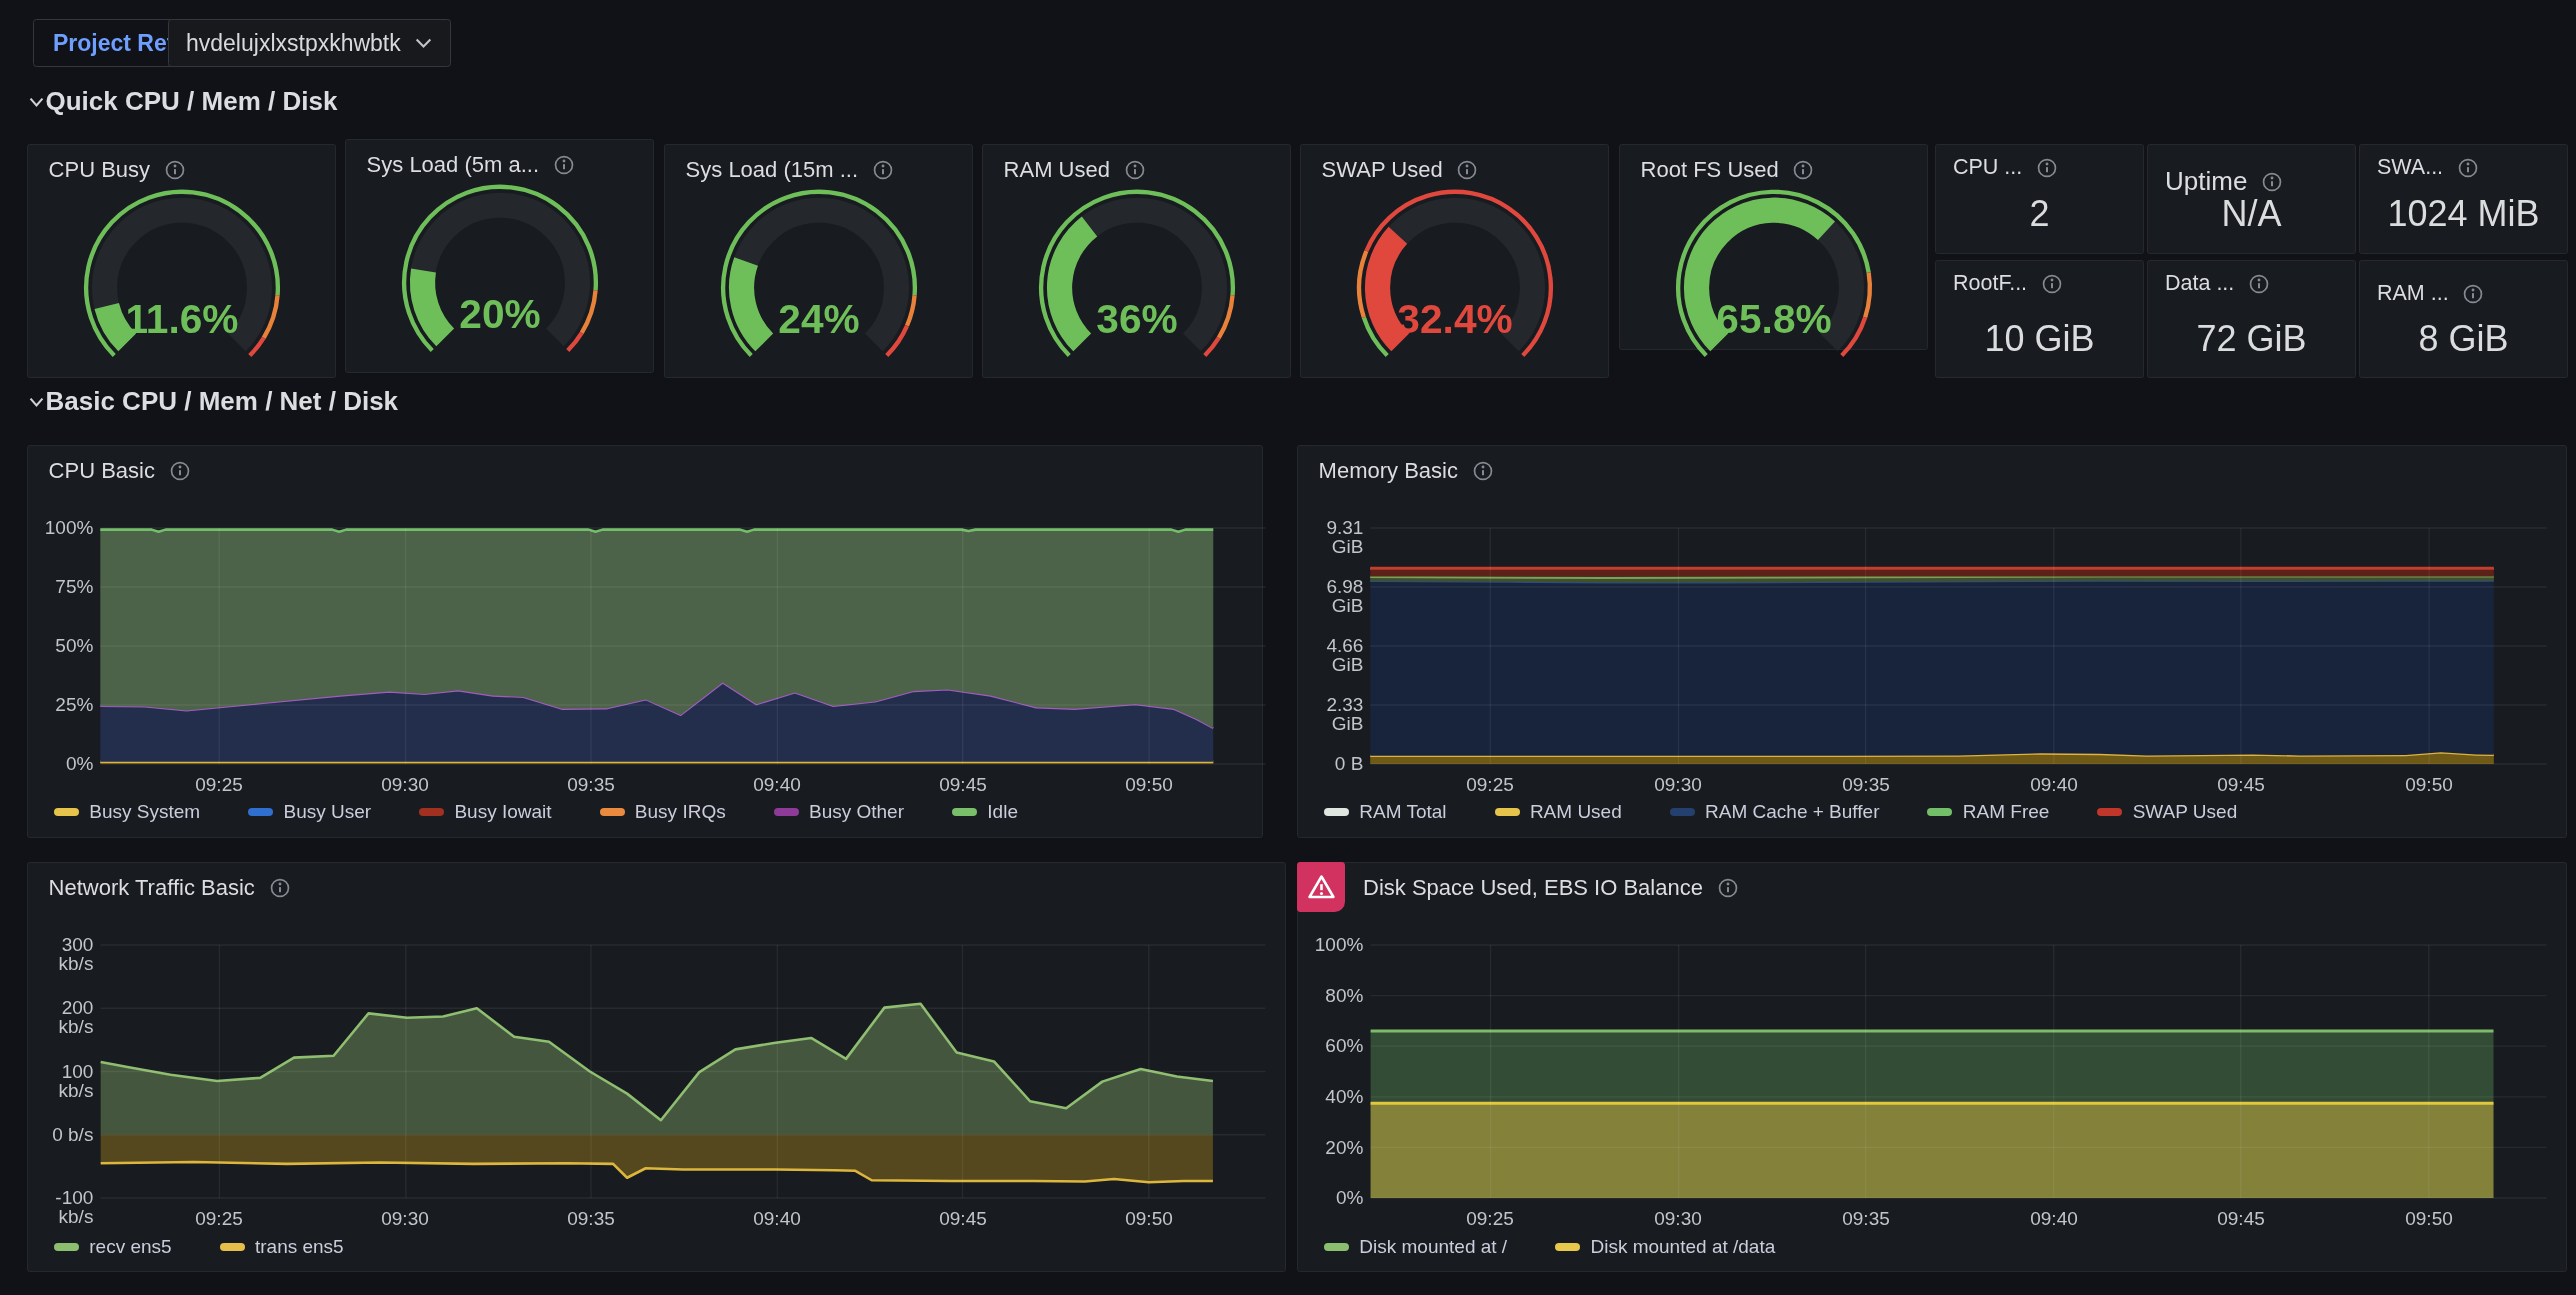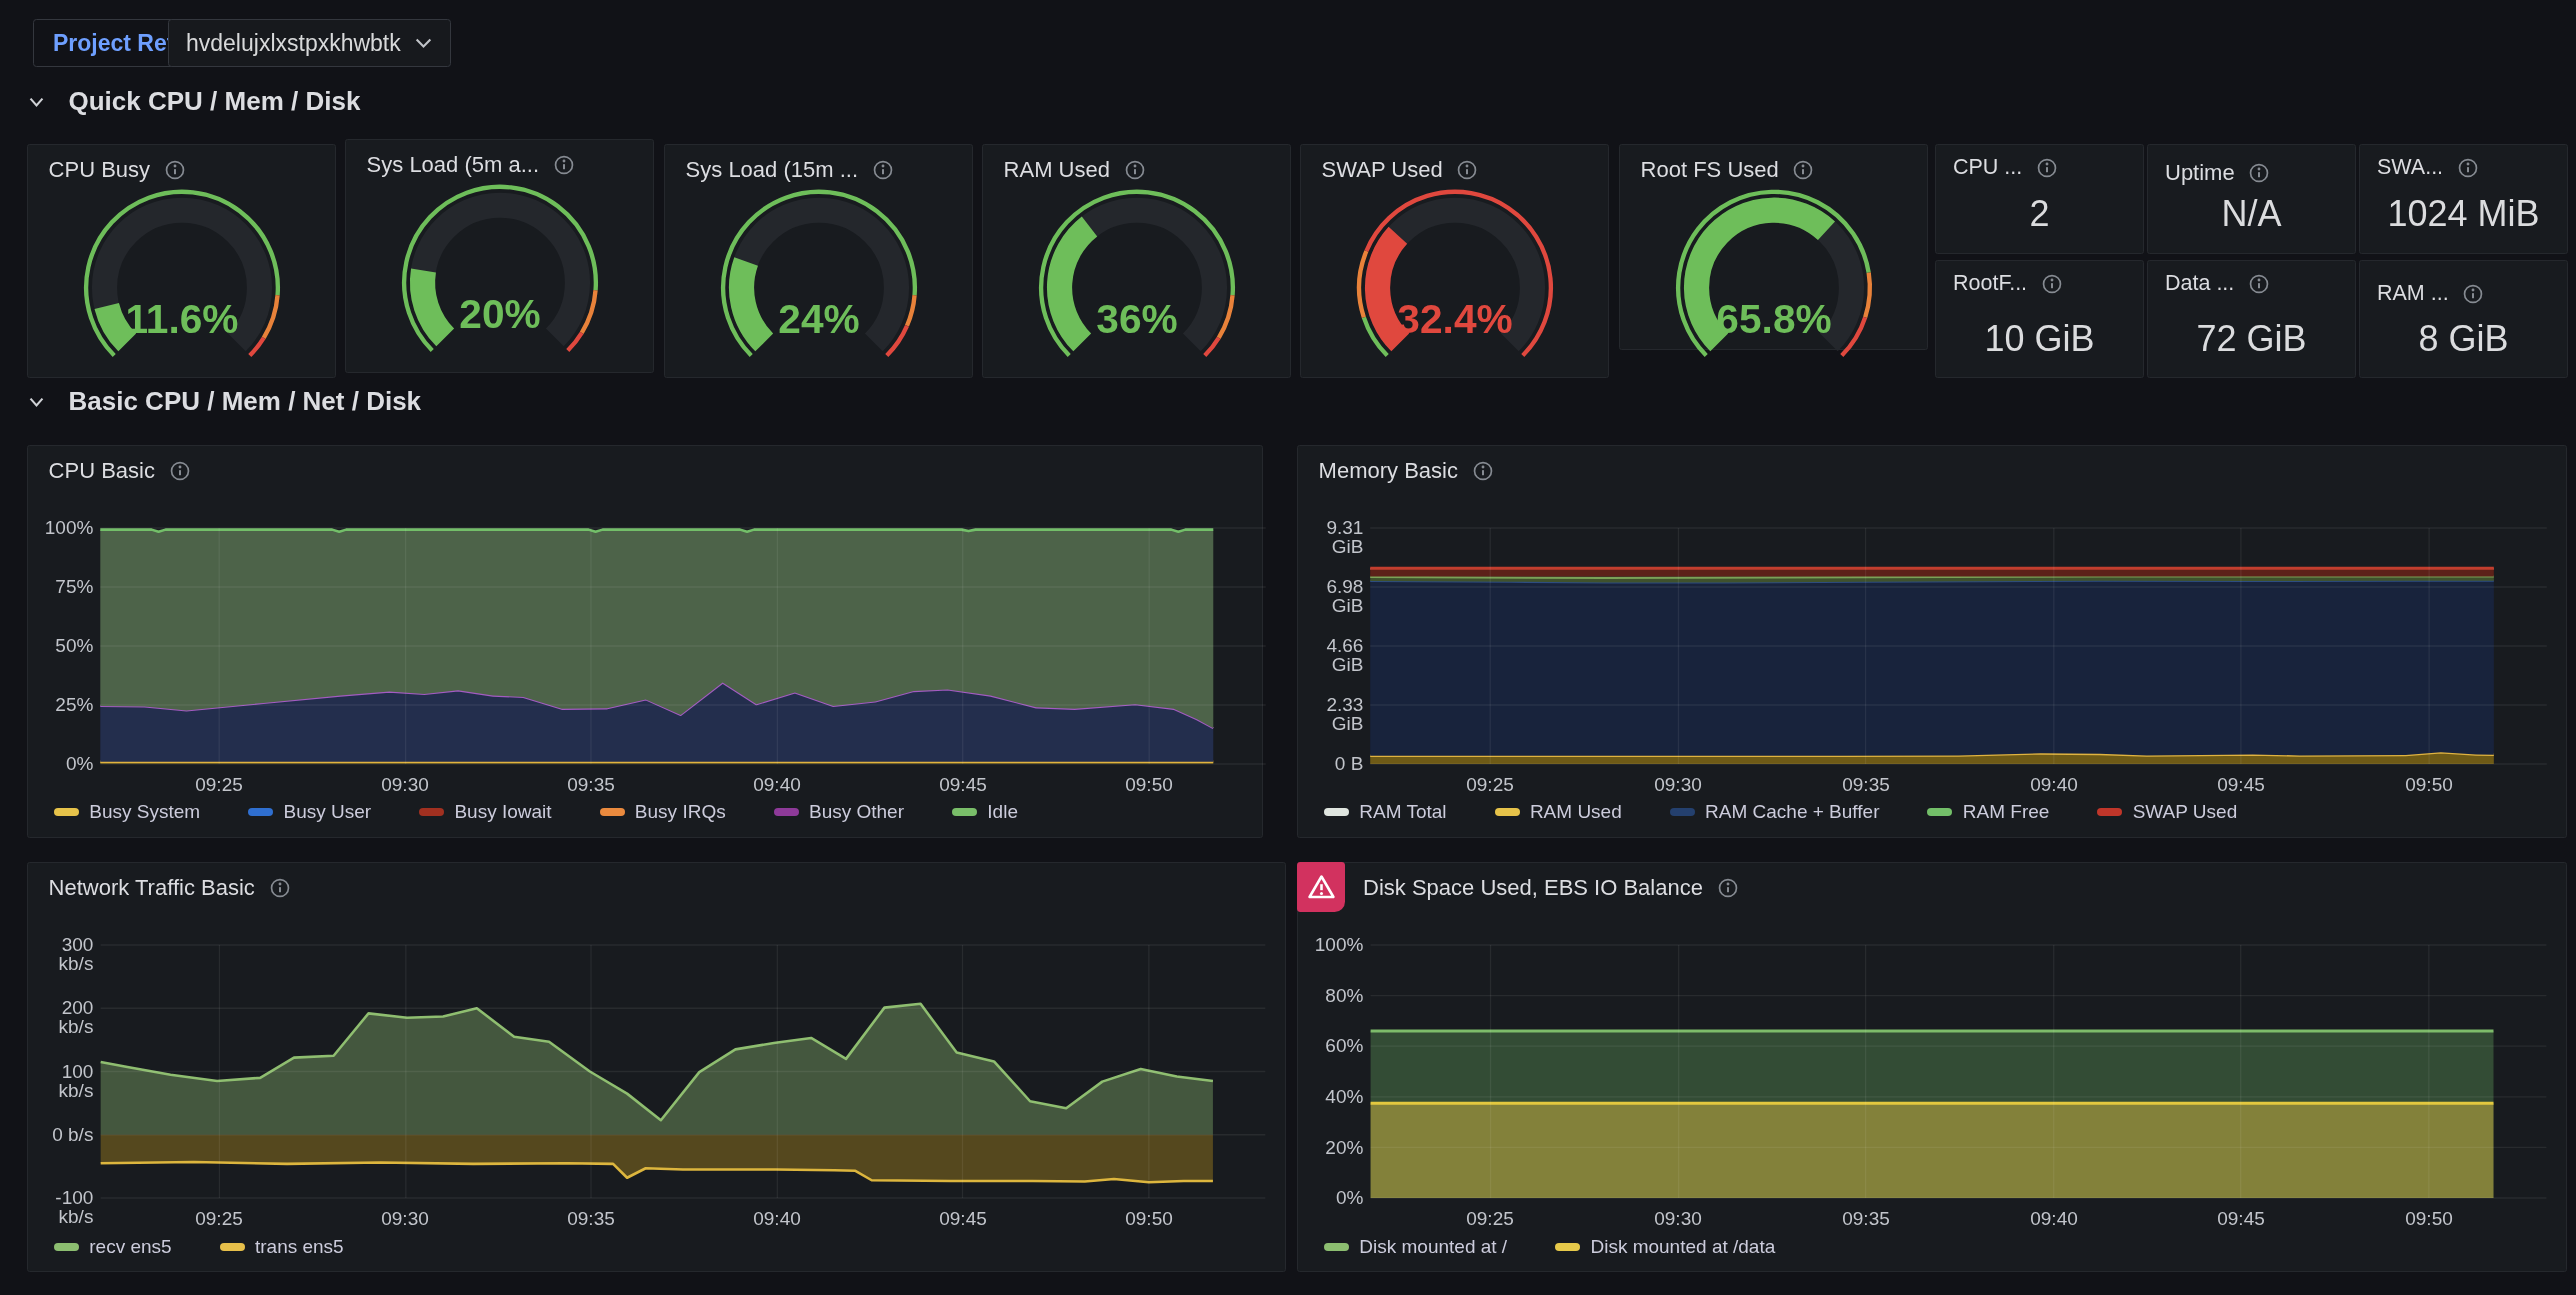--- a/index.html
+++ b/index.html
@@ -2,21 +2,21 @@
 <html style="font-size:13.7px"><head>
 <meta charset="utf-8">
 <style>
   html,body{margin:0;padding:0}
   body{width:2576px;height:1296px;background:#111217;font-family:"Liberation Sans",sans-serif;
        position:relative;overflow:hidden;color:#d8d9da}
   .panel{position:absolute;background:#181b1f;border:0.9px solid #25282d;border-radius:2.6px;box-sizing:border-box}
   .ptitle{position:absolute;top:12px;left:20.6px;display:flex;align-items:center;gap:13.7px;
           font-size:22px;font-weight:500;color:#dcdde1;white-space:nowrap;cursor:pointer}
   .icon-info{flex:0 0 auto}
-  .sechdr{position:absolute;display:flex;align-items:center;gap:24px;font-size:26px;font-weight:600;
+  .sechdr{position:absolute;display:flex;align-items:center;gap:1px;font-size:26px;font-weight:600;
           color:#dcdde1;cursor:pointer}
   .chip{position:absolute;display:flex;align-items:center;justify-content:center;
         border:0.9px solid #34373e;border-radius:3.4px;background:#111217;
         font-size:23px;font-weight:600;color:#6e9fff;padding:0 19px}
   .dd{position:absolute;display:flex;align-items:center;gap:13.7px;border:0.9px solid #34373e;border-radius:3.4px;
       background:#17191d;font-size:23px;color:#d8d9da;padding:0 17px;cursor:pointer}
   .ylab{position:absolute;text-align:right;font-size:19px;color:#c2c5cb;width:62px;line-height:19px}
   .xlab{position:absolute;text-align:center;font-size:19px;color:#c2c5cb;width:94px}
   .legend{position:absolute;display:flex;align-items:center;gap:48px;font-size:19px;color:#ccccdc}
   .legitem{display:flex;align-items:center;gap:10.3px;cursor:pointer}
@@ -169,21 +169,21 @@
         <span>CPU ...</span>
         <svg width="22" height="22" viewBox="0 0 26 26" class="icon-info">
           <circle cx="13" cy="13" r="10" fill="none" stroke="#868b92" stroke-width="2"></circle>
           <line x1="13" y1="12" x2="13" y2="18" stroke="#868b92" stroke-width="2.4"></line>
           <circle cx="13" cy="8.2" r="1.7" fill="#868b92"></circle>
         </svg>
       </div>
       <div class="statval" style="top:48px">2</div>
     </div>
     <div class="panel" style="left:2147px;top:144px;width:209px;height:110px">
-      <div class="ptitle" style="left:17px;top:15px;font-size:22px">
+      <div class="ptitle" style="left:17px;top:21px;font-size:26px">
         <span>Uptime</span>
         <svg width="22" height="22" viewBox="0 0 26 26" class="icon-info">
           <circle cx="13" cy="13" r="10" fill="none" stroke="#868b92" stroke-width="2"></circle>
           <line x1="13" y1="12" x2="13" y2="18" stroke="#868b92" stroke-width="2.4"></line>
           <circle cx="13" cy="8.2" r="1.7" fill="#868b92"></circle>
         </svg>
       </div>
       <div class="statval" style="top:48px">N/A</div>
     </div>
     <div class="panel" style="left:2359px;top:144px;width:209px;height:110px">

